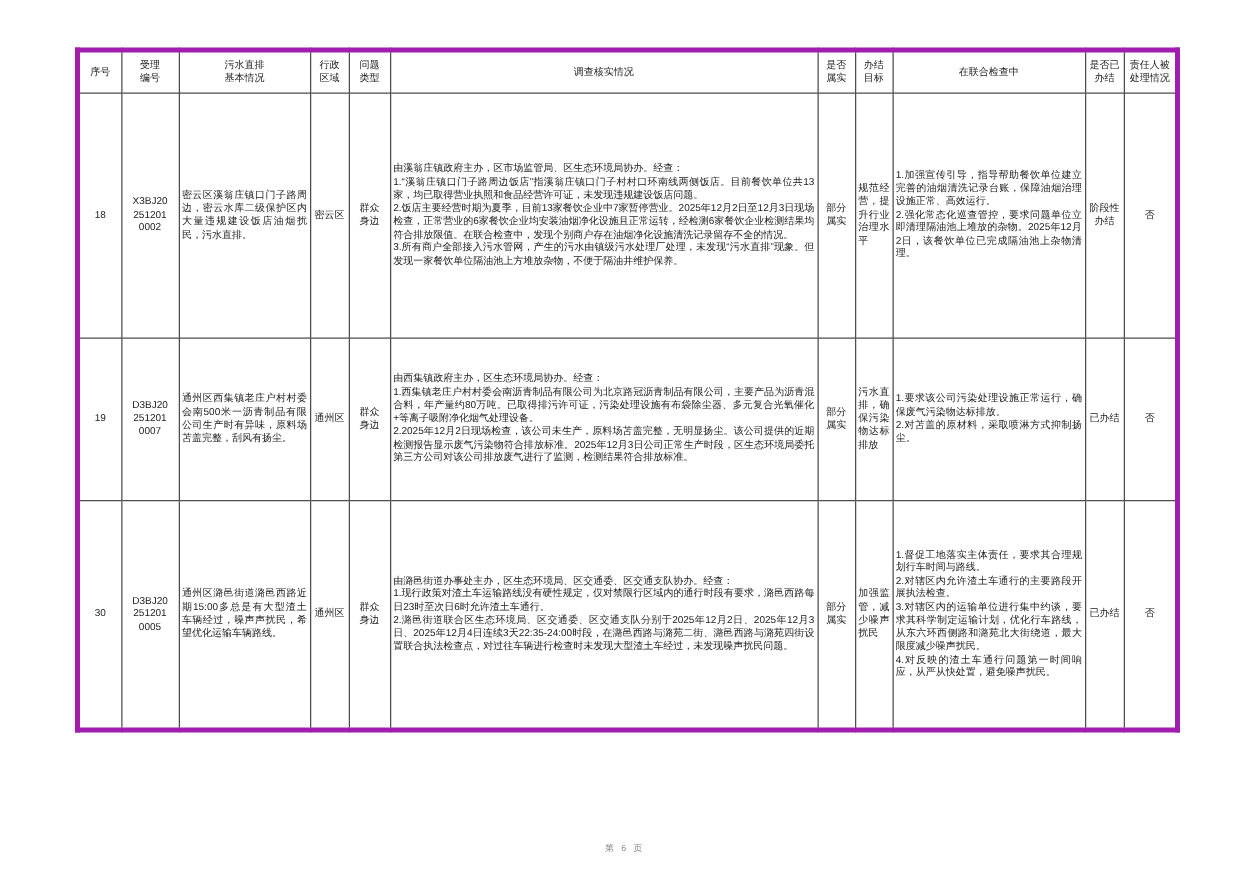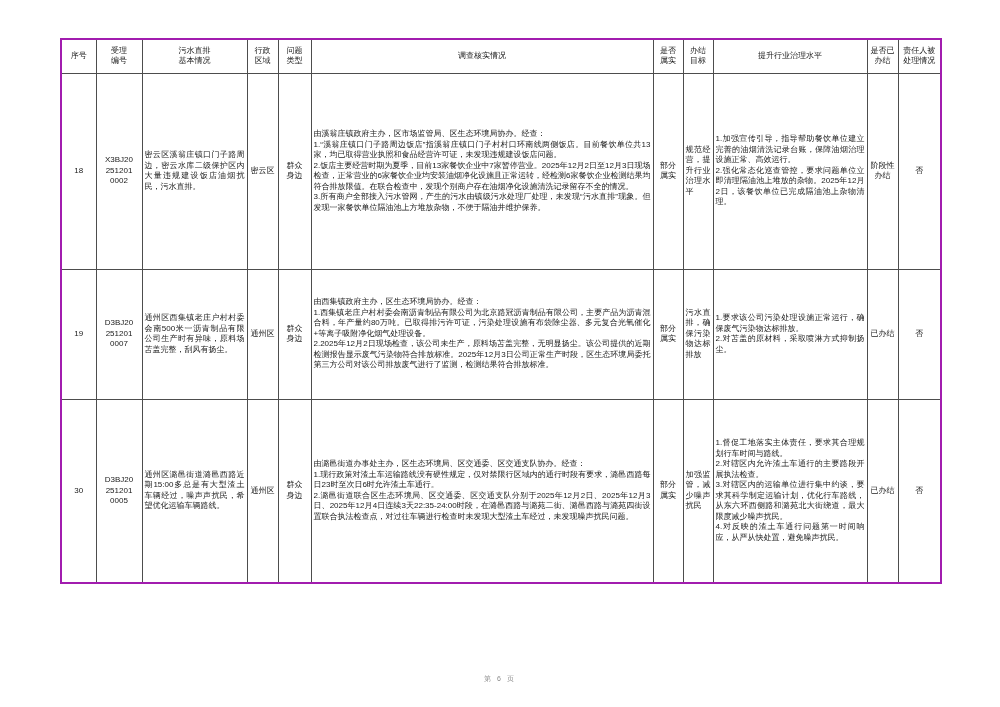--- a/index.html
+++ b/index.html
@@ -1,18 +1,18 @@
 <!DOCTYPE html>
 <html><head>
 <meta charset="utf-8">
 <style>
   html,body{margin:0;padding:0;background:#ffffff;}
   body{width:1000px;height:707px;position:relative;font-family:"Liberation Sans",sans-serif;color:#1a1a1a;}
   .page{position:absolute;inset:0;background:#fff;}
-  table.grid{position:absolute;left:60px;top:38px;width:880px;border-collapse:collapse;table-layout:fixed;border:2px solid #a21caf;}
+  table.grid{position:absolute;left:60px;top:38px;width:880px;border-collapse:collapse;table-layout:fixed;border:4px solid #a21caf;}
   .grid th,.grid td{border:1px solid #4d4d4d;font-weight:normal;font-size:8px;line-height:10.5px;vertical-align:middle;white-space:pre-wrap;word-break:break-all;padding:1px 2px;}
   .grid th{text-align:center;padding:2px 1px;}
   .c{text-align:center;}
   .j{text-align:justify;padding:2px 4px;}
   .jn{text-align:justify;padding:2px 1px;}
   tr.hdr{height:34px;}
   tr.r0{height:196px;}
   tr.r1{height:130px;}
   tr.r2{height:184px;}
   .footer{position:absolute;left:0;top:674px;width:1000px;text-align:center;font-size:7px;color:#8a8a8a;letter-spacing:2px;}
@@ -45,21 +45,21 @@
 基本情况</th>
         <th>行政
 区域</th>
         <th>问题
 类型</th>
         <th>调查核实情况</th>
         <th>是否
 属实</th>
         <th>办结
 目标</th>
-        <th>提升行业治理水平</th>
+        <th>在联合检查中</th>
         <th>是否已
 办结</th>
         <th>责任人被
 处理情况</th>
       </tr>
     </thead>
     <tbody>
       <tr class="r0">
         <td class="c">18</td>
         <td class="c">X3BJ20

